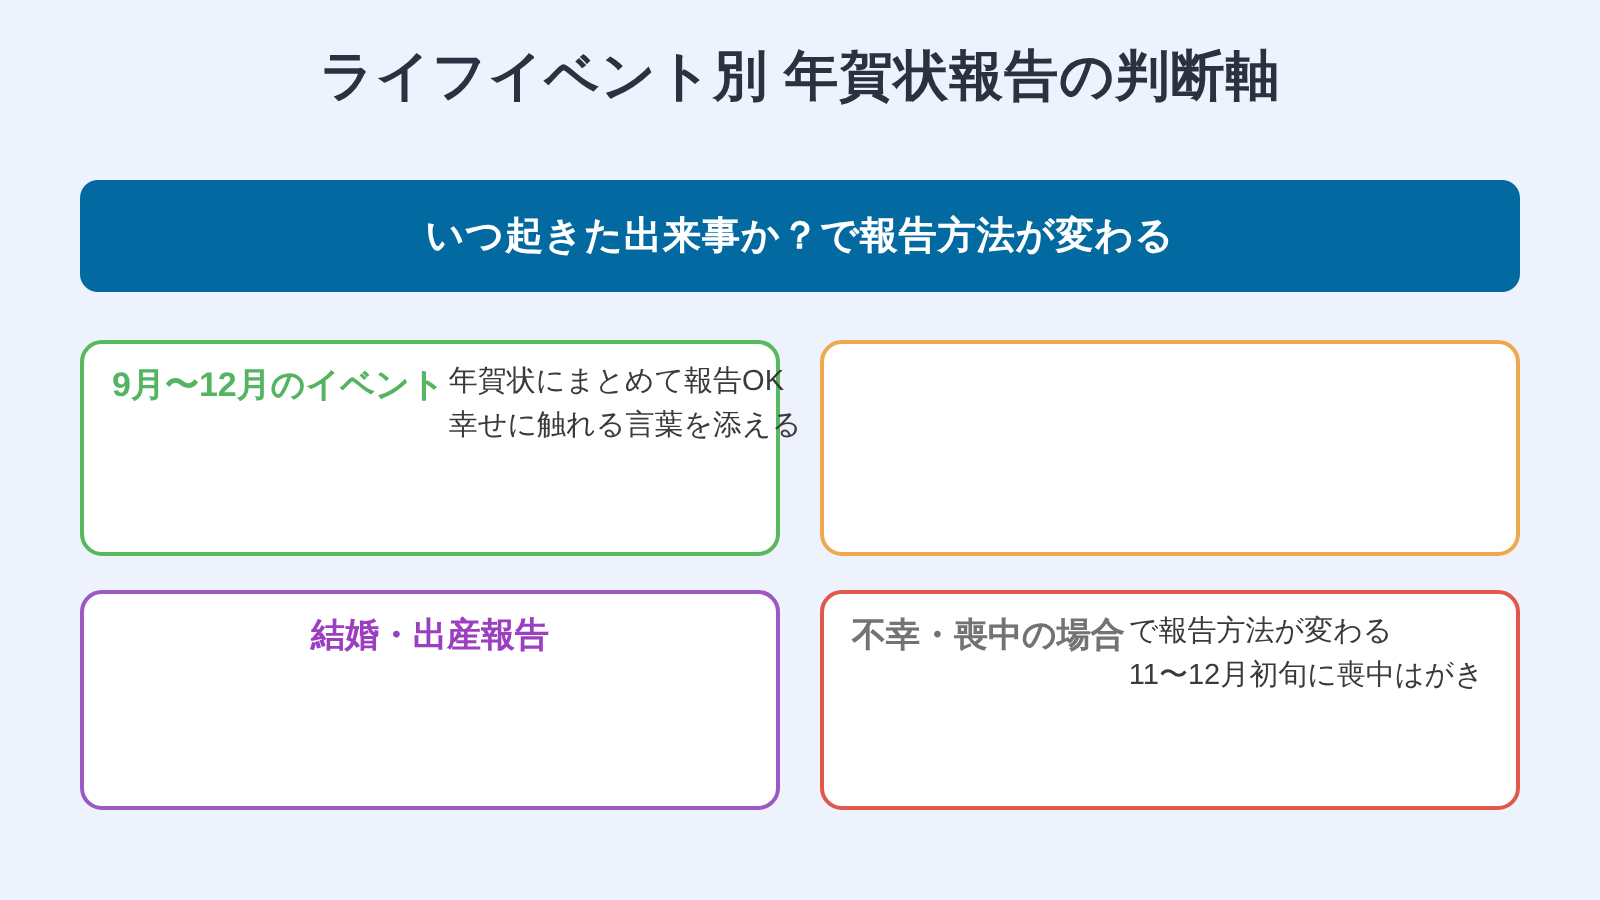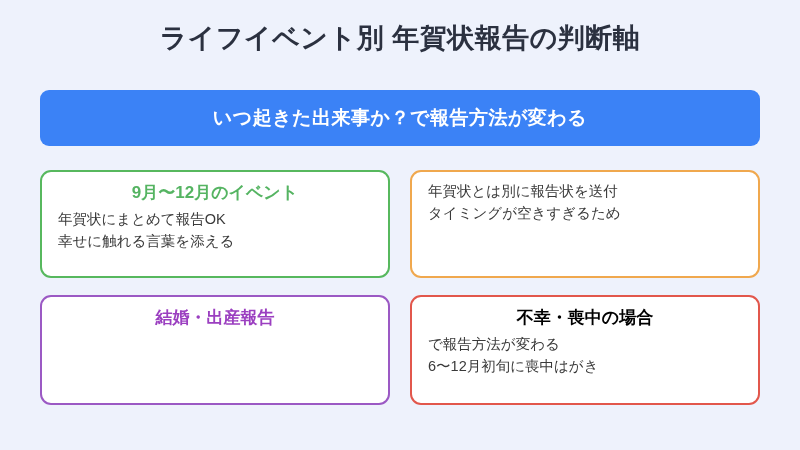--- a/index.html
+++ b/index.html
@@ -63,21 +63,21 @@
   }
   .card {
     width: 350px;
     height: 108px;
     background: #ffffff;
     border: 2.5px solid #cccccc;
     border-radius: 11px;
     box-sizing: border-box;
     padding: 8px 14px 8px 14px;
     display: flex;
-    flex-direction: column;
+    flex-direction: row;
   }
   .card.tall {
     height: 110px;
   }
   .card-title {
     text-align: center;
     font-size: 17px;
     font-weight: bold;
     line-height: 1.5;
     white-space: nowrap;
@@ -93,47 +93,43 @@
     white-space: nowrap;
   }
 </style>
 </head>
 <body style="background: rgb(238, 242, 252);">
 
 <div id="infographic">
 
   <div class="page-title" style="color: rgb(43, 49, 64);">ライフイベント別 年賀状報告の判断軸</div>
 
-  <div class="banner" style="background: #3b82f6;">
+  <div class="banner" style="background: #0369a1;">
     <div class="banner-text" style="color: rgb(255, 255, 255);">いつ起きた出来事か？で報告方法が変わる</div>
   </div>
 
   <div class="cards">
 
     <div class="card" style="border-color: rgb(87, 184, 94);">
       <div class="card-title" style="color: rgb(85, 180, 98);">9月〜12月のイベント</div>
       <div class="card-body">
         <div class="card-body-line">年賀状にまとめて報告OK</div>
         <div class="card-body-line">幸せに触れる言葉を添える</div>
       </div>
     </div>
 
     <div class="card" style="border-color: rgb(240, 168, 78);">
-      <div class="card-body">
-        <div class="card-body-line">年賀状とは別に報告状を送付</div>
-        <div class="card-body-line">タイミングが空きすぎるため</div>
-      </div>
     </div>
 
-    <div class="card tall" style="border-color: rgb(155, 89, 196);">
+    <div class="card tall" style="border-color: rgb(155, 89, 196); justify-content: center;">
       <div class="card-title" style="color: rgb(155, 63, 192);">結婚・出産報告</div>
     </div>
 
     <div class="card tall" style="border-color: rgb(226, 87, 76);">
-      <div class="card-title" style="color: #000000;">不幸・喪中の場合</div>
+      <div class="card-title" style="color: #737373;">不幸・喪中の場合</div>
       <div class="card-body">
         <div class="card-body-line">で報告方法が変わる</div>
-        <div class="card-body-line">6〜12月初旬に喪中はがき</div>
+        <div class="card-body-line">11〜12月初旬に喪中はがき</div>
       </div>
     </div>
 
   </div>
 </div>
 
 </body></html>

